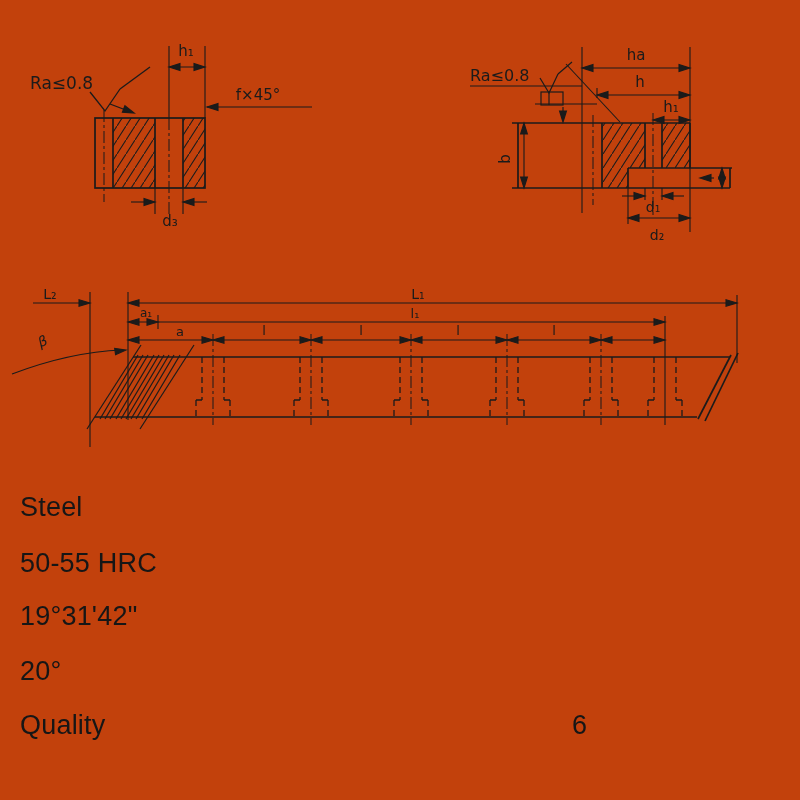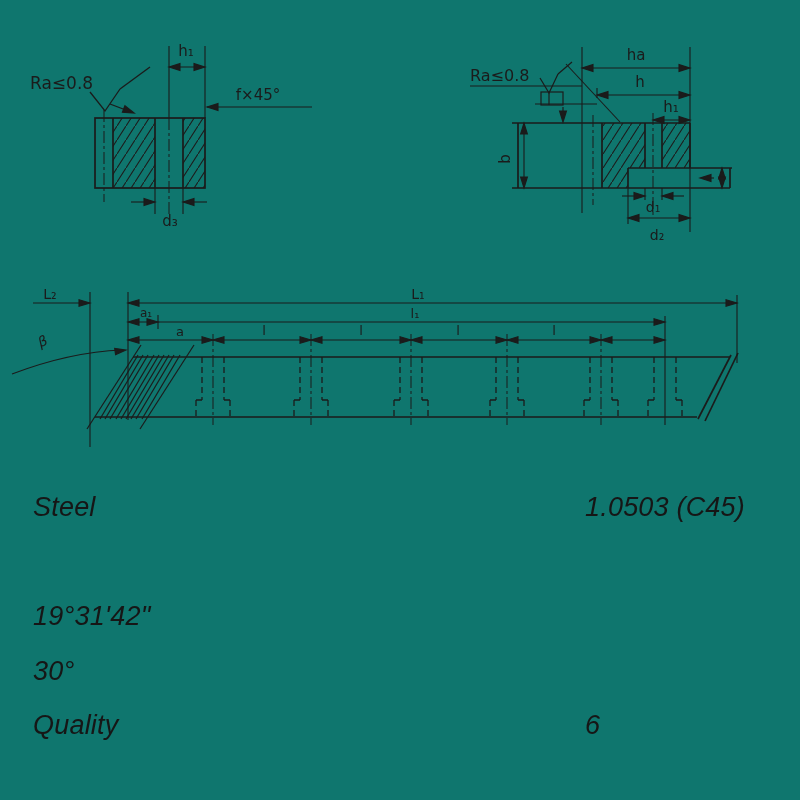--- a/index.html
+++ b/index.html
@@ -1,26 +1,26 @@
 <!DOCTYPE html>
 <html><head>
 <meta charset="utf-8">
 <style>
   html,body{margin:0;padding:0;background:#e8e8e8;}
   .page{
-    position:relative;width:800px;height:800px;background:#0f766e;
+    position:relative;width:800px;height:800px;background:#c2410c;
     font-family:"Liberation Sans",sans-serif;overflow:hidden;margin:0 auto;
   }
   svg{position:absolute;overflow:visible;}
   svg text{
     font-family:"DejaVu Sans","Liberation Sans",sans-serif;
     fill:#1b1b1b;font-weight:500;
   }
   .spec{position:absolute;left:0;top:0;width:100%;}
-  .spec-row{position:absolute;left:33px;width:740px;display:flex;font-style:italic;}
+  .spec-row{position:absolute;left:20px;width:740px;display:flex;}
   .spec-label{
     font-size:27px;color:#161616;letter-spacing:.2px;flex:0 0 552px;
   }
   .spec-value{
     font-size:27px;color:#161616;letter-spacing:.2px;text-align:left;
   }
 </style>
 </head>
 <body>
 
@@ -289,29 +289,29 @@
         <path d="M496,357 V400 M518,357 V400 M490,400 H496 M518,400 H524 M490,400 V417 M524,400 V417"></path>
         <path d="M590,357 V400 M612,357 V400 M584,400 H590 M612,400 H618 M584,400 V417 M618,400 V417"></path>
         <path d="M654,357 V400 M676,357 V400 M648,400 H654 M676,400 H682 M648,400 V417 M682,400 V417"></path>
       </g>
     </g>
   </svg>
 
   <div class="spec">
     <div class="spec-row" style="top:492px">
       <div class="spec-label">Steel</div>
-      <div class="spec-value">1.0503 (C45)</div>
     </div>
     <div class="spec-row" style="top:548px">
+      <div class="spec-value">50-55 HRC</div>
     </div>
     <div class="spec-row" style="top:601px">
       <div class="spec-value">19°31'42"</div>
     </div>
     <div class="spec-row" style="top:656px">
-      <div class="spec-value">30°</div>
+      <div class="spec-value">20°</div>
     </div>
     <div class="spec-row" style="top:710px">
       <div class="spec-label">Quality</div>
       <div class="spec-value">6</div>
     </div>
   </div>
 
 </div>
 
 </body></html>

